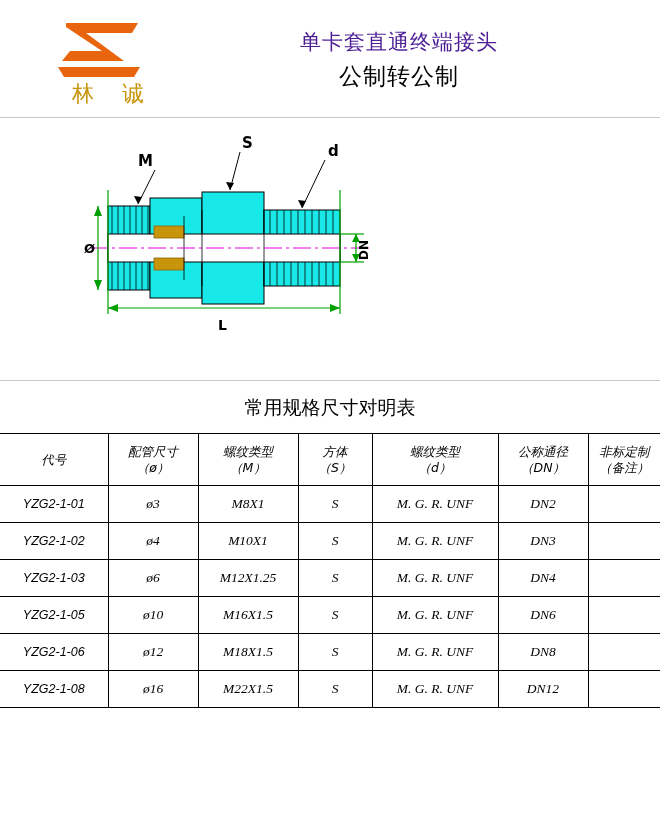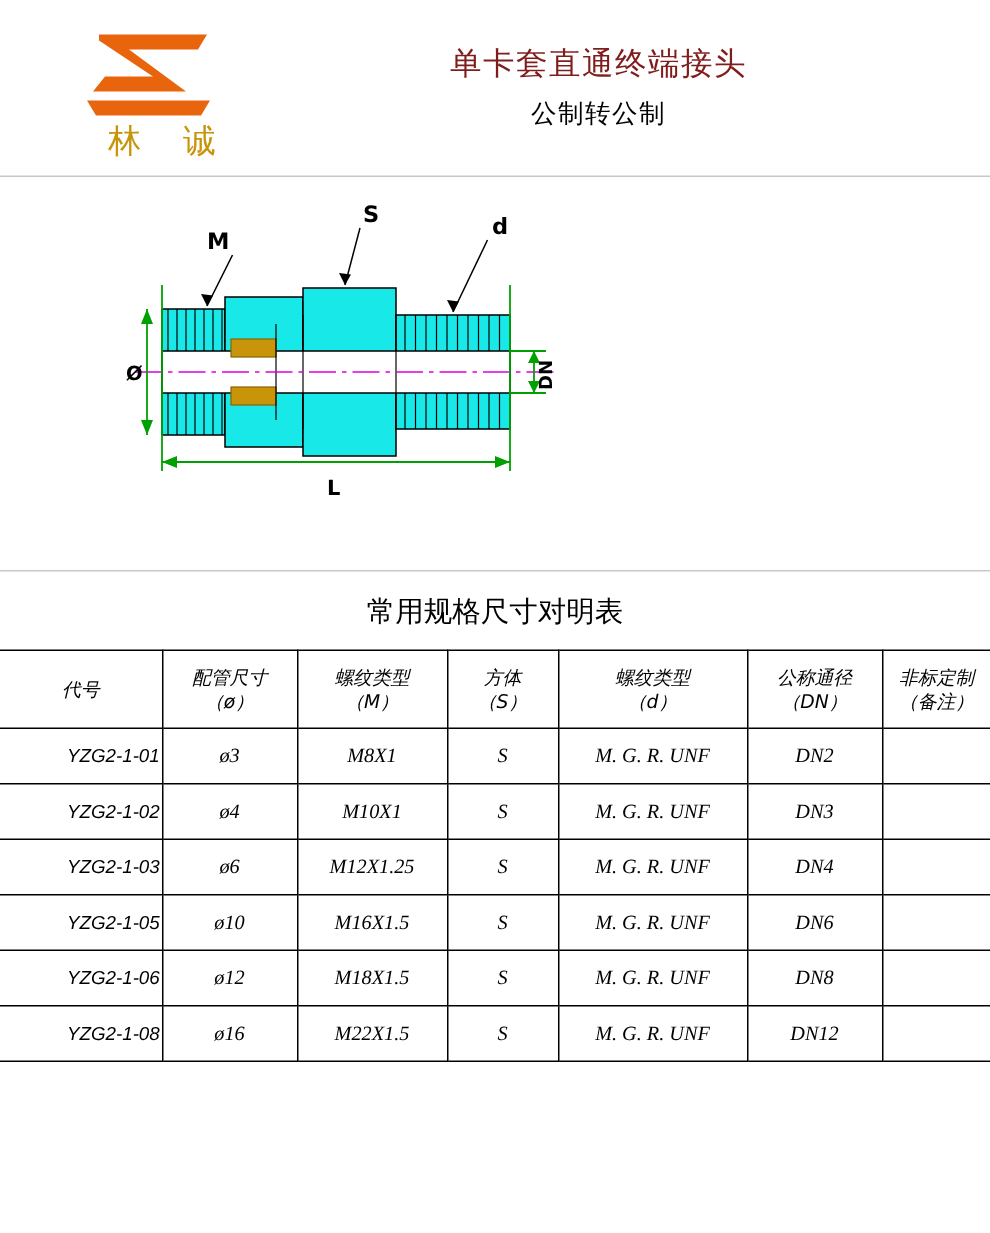--- a/index.html
+++ b/index.html
@@ -32,27 +32,27 @@
     flex: none;
   }
   .logo-svg { display: block; }
   .title-box {
     flex: 1;
     text-align: center;
     padding-right: 60px;
   }
   .title-line1 {
     font-size: 21px;
-    color: #7f1d1d;
+    color: #4c1d95;
     letter-spacing: 1px;
     line-height: 34px;
     font-family: "DejaVu Sans", sans-serif;
   }
   .title-line2 {
-    font-size: 17px;
+    font-size: 23px;
     color: #000;
     letter-spacing: 1px;
     line-height: 34px;
     font-family: "DejaVu Sans", sans-serif;
   }
 
   
   .drawing-wrap {
     height: 263px;
     border-bottom: 1px solid #c8c8c8;
@@ -90,21 +90,20 @@
     line-height: 16px;
   }
   table.spec td {
     height: 37px;
     font-family: "Liberation Serif", serif;
     font-size: 13.5px;
   }
   table.spec td.code {
     font-family: "Liberation Sans", sans-serif;
     font-size: 12.5px;
-    text-align: right;
   }
   table.spec tr th:first-child, table.spec tr td:first-child { border-left: none; }
   table.spec tr th:last-child, table.spec tr td:last-child { border-right: none; }
 
   .col-code   { width: 108px; }
   .col-pipe   { width: 90px; }
   .col-thread { width: 100px; }
   .col-square { width: 74px; }
   .col-thread2{ width: 126px; }
   .col-dn     { width: 90px; }

